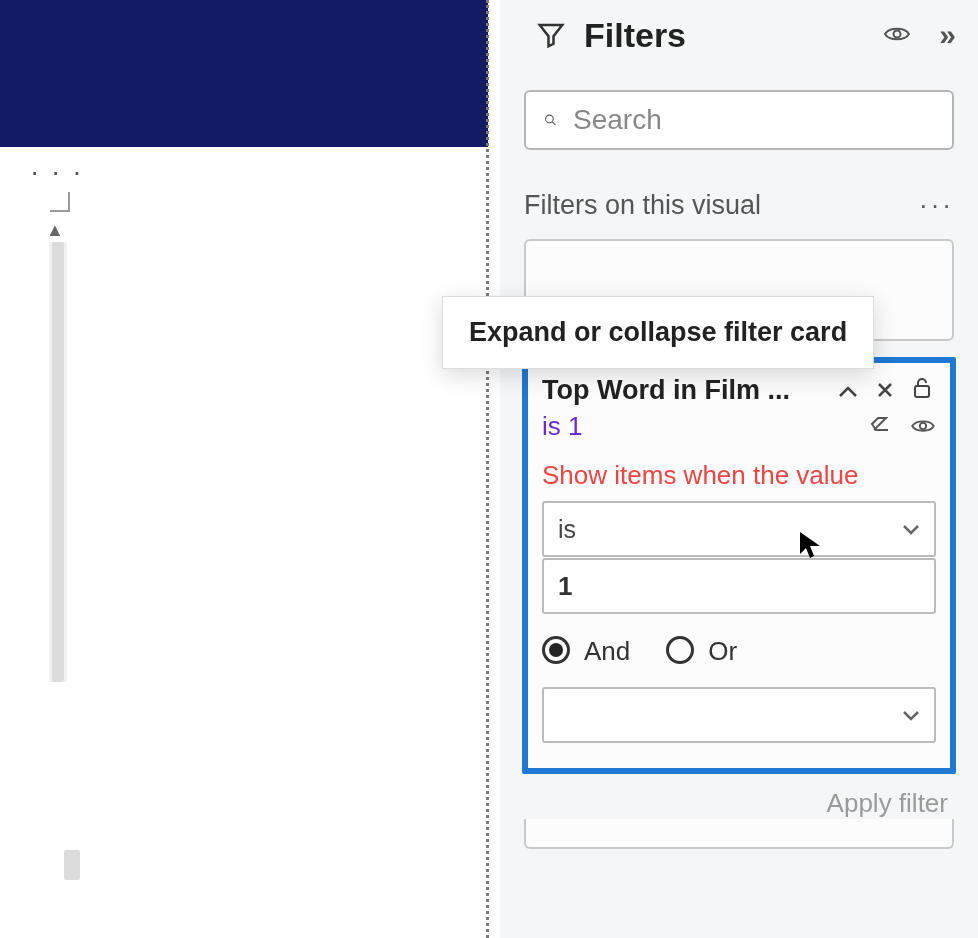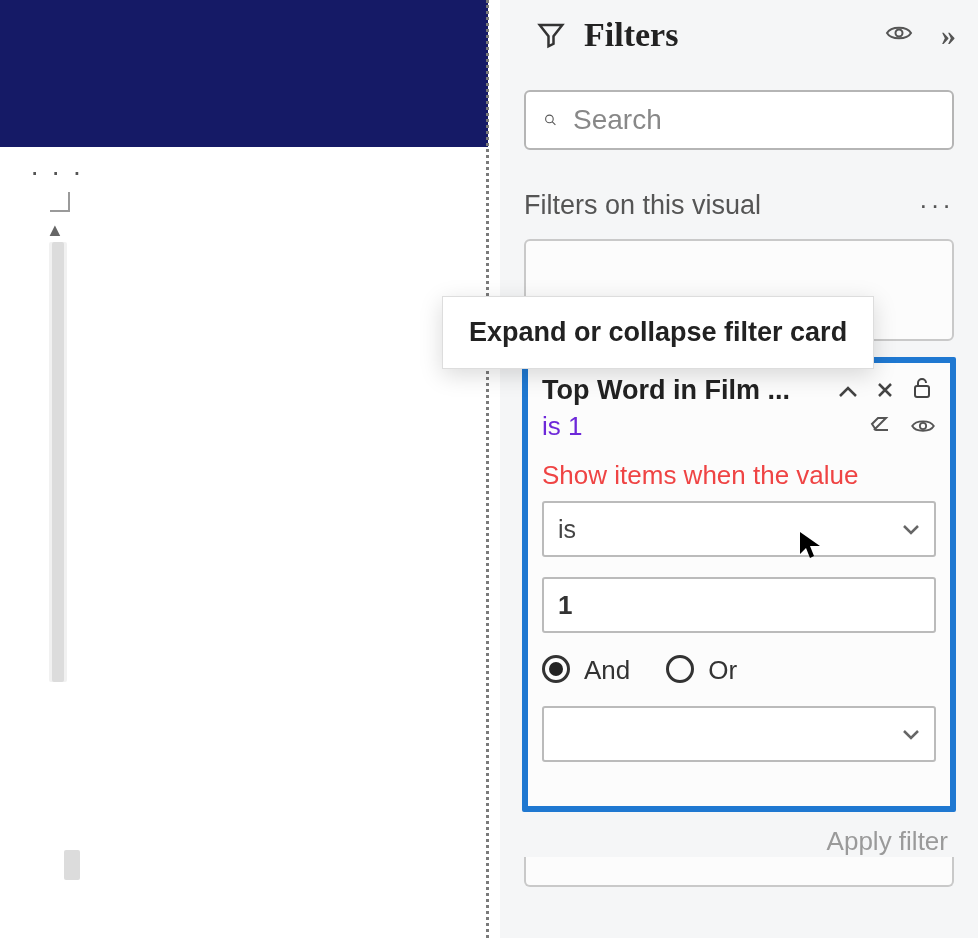--- a/index.html
+++ b/index.html
@@ -15,21 +15,21 @@
     .sel-up { position: absolute; top: 220px; left: 46px; font-size: 18px; color: #666; }
     .thumb-outer { position: absolute; top: 242px; left: 49px; width: 18px; height: 440px; background: #f1f1f1; border-radius: 2px; }
     .thumb-outer::before { content: ""; position: absolute; left: 3px; top: 0; width: 12px; height: 440px; background: #dcdcdc; border-radius: 2px; }
     .thumb-bot { position: absolute; top: 850px; left: 64px; width: 16px; height: 30px; background: #dcdcdc; border-radius: 2px; }
 
     
     .divider { position: absolute; left: 486px; top: 0; width: 0; height: 938px; border-right: 3px dotted #7a7a7a; }
 
     
     .pane { position: absolute; left: 500px; top: 0; width: 478px; height: 938px; background: #f5f6f7; }
-    .pane-head { display: flex; align-items: center; gap: 18px; height: 70px; padding: 0 22px 0 36px; font-family: Liberation Serif, serif; }
+    .pane-head { display: flex; align-items: center; gap: 18px; height: 70px; padding: 0 22px 0 36px; }
     .pane-title { font-size: 34px; font-weight: 600; color: #222; flex: 1; }
     .head-icons { display: flex; gap: 28px; align-items: center; color: #555; }
 
     .funnel-icon { width: 30px; height: 30px; flex: 0 0 30px; }
     .eye { font-size: 26px; }
     .collapse { font-size: 30px; font-weight: 600; }
 
     .search-box { margin: 20px 24px 0; height: 60px; background: #fff; border: 2px solid #b5b5b5; border-radius: 6px; display: flex; align-items: center; padding: 0 18px; gap: 16px; }
     .search-icon { width: 28px; height: 28px; color: #555; }
     .search-input { border: none; outline: none; font-size: 28px; color: #333; flex: 1; background: transparent; }
@@ -46,21 +46,21 @@
 
     .filter-card { margin: 16px 22px 0; border: 6px solid #1f78d1; border-radius: 2px; background: #fcfcfc; padding: 12px 14px 24px; }
     .fc-head { display: flex; align-items: center; gap: 10px; }
     .fc-title { font-size: 27px; font-weight: 700; color: #222; flex: 1; white-space: nowrap; overflow: hidden; text-overflow: ellipsis; }
     .fc-icn { font-size: 24px; color: #444; cursor: pointer; padding: 0 4px; }
     .fc-sub { font-size: 26px; color: #6d28d9; margin-top: 5px; display: flex; align-items: center; }
     .fc-sub .fill { flex: 1; }
     .fc-sub .act { font-size: 24px; color: #555; margin-left: 18px; }
 
     .instr { font-size: 26px; color: #ef4444; margin: 18px 0 10px; }
-    .sel { width: 100%; height: 56px; border: 2px solid #bbb; border-radius: 3px; background: #fff; padding: 0 14px; font-size: 25px; color: #444; display: flex; align-items: center; justify-content: space-between; margin-bottom: 20px; cursor: pointer; }
+    .sel { width: 100%; height: 56px; border: 2px solid #bbb; border-radius: 3px; background: #fff; padding: 0 14px; font-size: 25px; color: #444; display: flex; align-items: center; justify-content: space-between; margin-bottom: 1px; cursor: pointer; }
     .sel-caret { font-size: 20px; color: #666; }
     .txt { width: 100%; height: 56px; border: 2px solid #bbb; border-radius: 3px; background: #fff; padding: 0 14px; font-size: 26px; font-weight: 600; color: #333; }
 
     .radio-row { display: flex; gap: 14px; margin: 22px 0 20px; }
     .radio { width: 28px; height: 28px; border: 3px solid #333; border-radius: 50%; display: inline-flex; align-items: center; justify-content: center; cursor: pointer; }
     .radio.checked::after { content: ""; width: 14px; height: 14px; background: #222; border-radius: 50%; }
     .radio-label { font-size: 26px; color: #333; margin-right: 22px; }
 
     .apply { text-align: right; font-size: 26px; color: #9a9a9a; padding: 14px 30px 0 0; }
 

